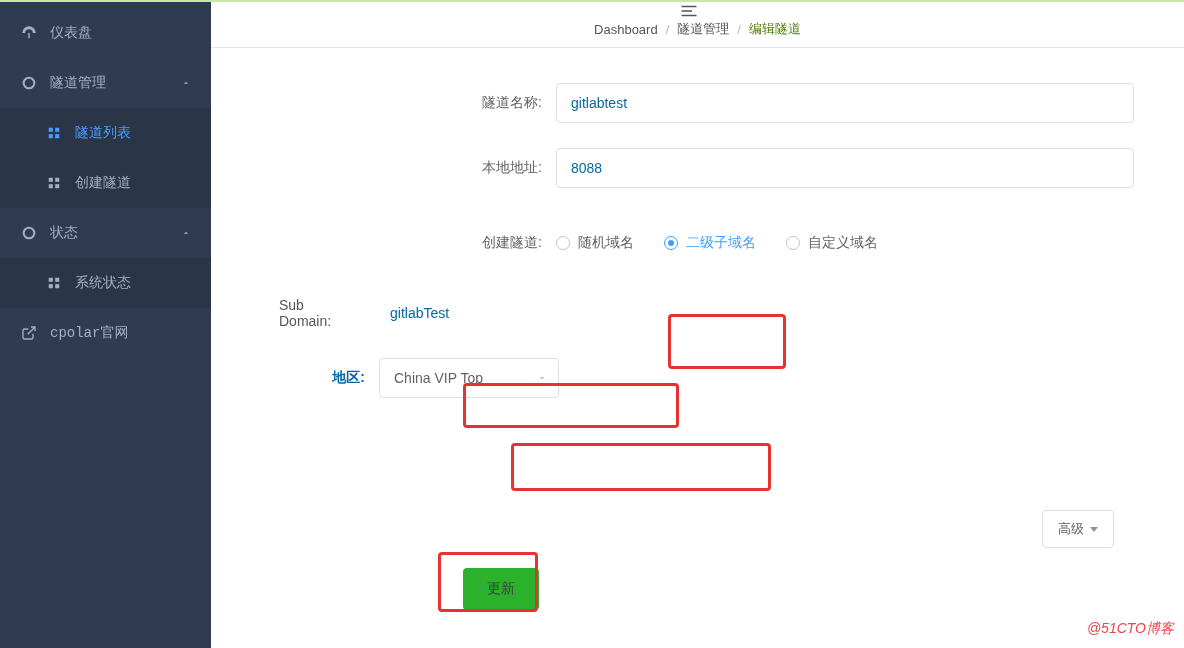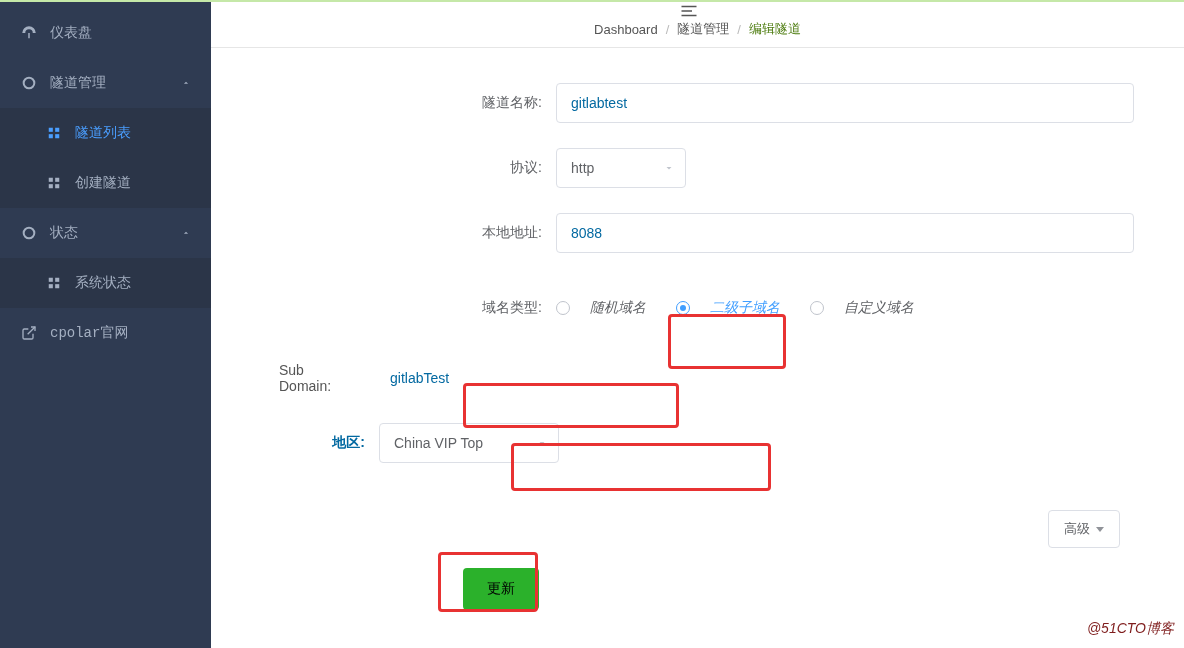--- a/index.html
+++ b/index.html
@@ -31,38 +31,38 @@
     .form-label { width: 335px; text-align: right; padding-right: 14px; color: #606266; font-size: 14px; font-weight: 500; }
     .form-control { flex: 1; }
     
     .input { height: 40px; border: 1px solid #dcdfe6; border-radius: 4px; padding: 0 14px; font-size: 14px; color: #0369a1; background: #fff; width: 100%; }
     
     .select { height: 40px; border: 1px solid #dcdfe6; border-radius: 4px; padding: 0 30px 0 14px; font-size: 14px; color: #606266; background: #fff; width: 130px; position: relative; display: inline-flex; align-items: center; cursor: pointer; }
     .select-region { width: 180px; }
     .select .arrow { position: absolute; right: 10px; top: 50%; transform: translateY(-50%); width: 12px; height: 12px; }
     
     .radio-group { display: flex; align-items: center; gap: 30px; height: 40px; }
-    .radio { display: flex; align-items: center; gap: 20px; cursor: pointer; color: #606266; font-style: italic; }
+    .radio { display: flex; align-items: center; gap: 8px; cursor: pointer; color: #606266; }
     .radio .circle { width: 14px; height: 14px; border: 1px solid #c0c4cc; border-radius: 50%; display: inline-flex; align-items: center; justify-content: center; }
     .radio.checked .circle { border-color: #409eff; }
     .radio.checked .circle::after { content: ""; width: 6px; height: 6px; background: #409eff; border-radius: 50%; }
     .radio.checked .rlabel { color: #409eff; }
     
-    .advanced-btn { border: 1px solid #dcdfe6; background: #fff; border-radius: 4px; padding: 9px 15px; display: inline-flex; align-items: center; gap: 6px; cursor: pointer; color: #606266; font-size: 13px; position: absolute; right: 64px; top: 462px; }
+    .advanced-btn { border: 1px solid #dcdfe6; background: #fff; border-radius: 4px; padding: 9px 15px; display: inline-flex; align-items: center; gap: 6px; cursor: pointer; color: #606266; font-size: 13px; position: absolute; right: 70px; top: 462px; }
     .advanced-btn .tri { width: 0; height: 0; border-left: 4px solid transparent; border-right: 4px solid transparent; border-top: 5px solid #909399; }
     
-    .submit-btn { background: #2bb12b; color: #000000; border: none; border-radius: 4px; padding: 12px 24px; font-size: 14px; cursor: pointer; }
+    .submit-btn { background: #2bb12b; color: #404040; border: none; border-radius: 4px; padding: 12px 24px; font-size: 14px; cursor: pointer; }
     
     .highlight { border: 3px solid #e83232; border-radius: 4px; position: absolute; pointer-events: none; }
     .hl-subdomain-radio { left: 457px; top: 266px; width: 118px; height: 55px; }
     .hl-subdomain-input { left: 252px; top: 335px; width: 216px; height: 45px; }
     .hl-region { left: 300px; top: 395px; width: 260px; height: 48px; }
     .hl-submit { left: 227px; top: 504px; width: 100px; height: 60px; }
     
-    .watermark { position: absolute; right: 10px; bottom: 10px; color: #7f1d1d; font-size: 14px; font-style: italic; margin-left: 36px; }
+    .watermark { position: absolute; right: 10px; bottom: 10px; color: #ef4444; font-size: 14px; font-style: italic; margin-left: 36px; }
     
     .submit-wrapper { position: absolute; left: 252px; top: 520px; }
     .full-width-row .form-control { padding-right: 40px; }
   </style>
 </head>
 <body>
 
 <div class="layout">
   <aside class="sidebar">
     <div class="sidebar-item parent">
@@ -163,41 +163,30 @@
 
     <div class="content">
 
       <div class="form-row full-width-row">
         <label class="form-label">隧道名称:</label>
         <div class="form-control">
           <input class="input" value="gitlabtest" style="">
         </div>
       </div>
 
-      <div class="form-row">
-        <label class="form-label">协议:</label>
-        <div class="form-control">
-          <div class="select">
-            <span>http</span>
-            <svg class="arrow" viewBox="0 0 24 24" fill="#c0c4cc">
-                <path d="M7 10l5 5 5-5z"></path>
-              </svg>
-          </div>
-        </div>
-      </div>
 
       <div class="form-row full-width-row">
         <label class="form-label">本地地址:</label>
         <div class="form-control">
           <input class="input" value="8088" style="">
         </div>
       </div>
 
       <div class="form-row" style="margin-top:35px">
-        <label class="form-label">域名类型:</label>
+        <label class="form-label">创建隧道:</label>
         <div class="form-control">
           <div class="radio-group">
             <label class="radio">
               <span class="circle"></span>
               <span class="rlabel">随机域名</span>
             </label>
             <label class="radio checked">
               <span class="circle"></span>
               <span class="rlabel">二级子域名</span>
             </label>

